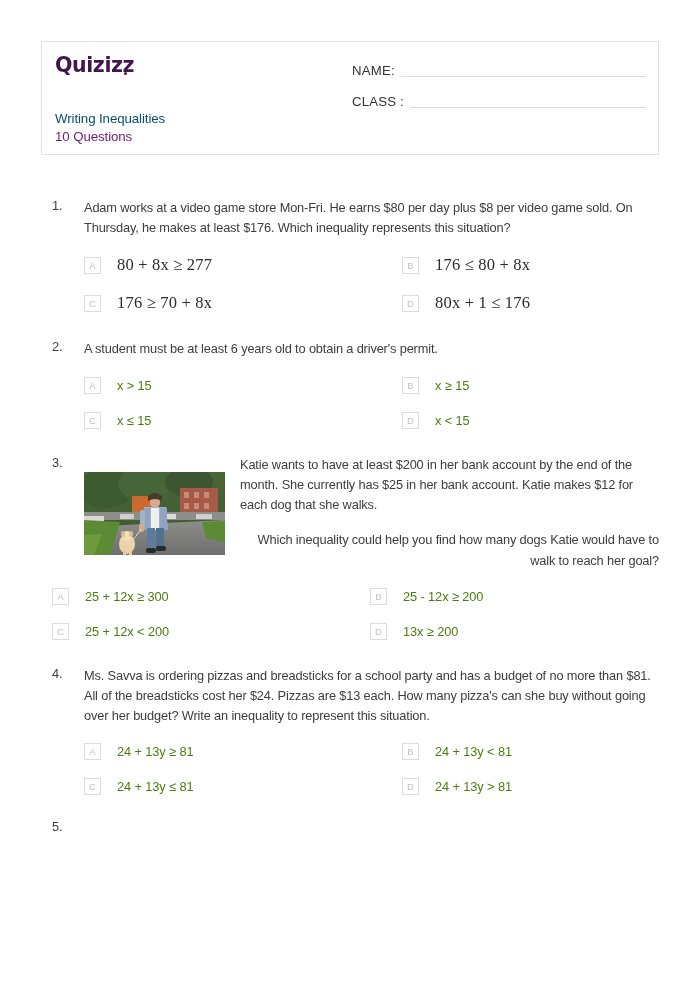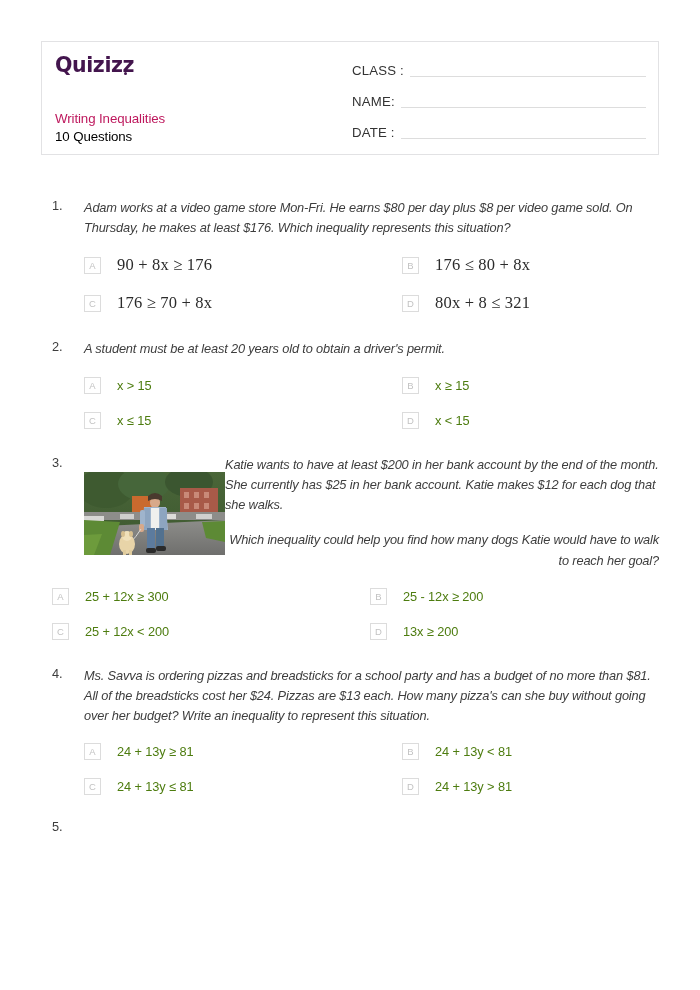--- a/index.html
+++ b/index.html
@@ -62,30 +62,30 @@
     position: relative;
     top: 3px;
     left: -10.5px;
     margin-right: -3px;
   }
   .quiz-title {
     position: absolute;
     left: 13px;
     top: 68px;
     font-size: 13.3px;
-    color: #be185d;
+    color: #0c4a6e;
     line-height: 1.35;
     letter-spacing: -0.1px;
   }
   .quiz-count {
     position: absolute;
     left: 13px;
     top: 86px;
     font-size: 13.3px;
-    color: #000000;
+    color: #701a75;
     line-height: 1.35;
     letter-spacing: -0.1px;
   }
 
   .header-right {
     flex: 1;
     box-sizing: border-box;
     padding: 16px 12px 0 0;
   }
   .field-row {
@@ -136,29 +136,29 @@
   }
   .q-text {
     font-size: 12.8px;
     line-height: 1.58;
     color: #3d3d3d;
     letter-spacing: -0.15px;
     max-width: 575px;
   }
   .q-text p {
     margin: 0;
-    font-style: italic;
   }
   .q-text p + p {
     margin-top: 15px;
     text-align: right;
   }
 
   .q-with-image {
     display: flex;
+    gap: 15px;
     align-items: flex-start;
   }
   .q-photo {
     width: 141px;
     height: 83px;
     flex: 0 0 141px;
     margin-top: 17px;
     overflow: hidden;
     position: relative;
     background: #5b6b4a;
@@ -217,68 +217,64 @@
 <div class="page">
 
   <div class="header-card">
     <div class="header-left">
       <div class="logo"><span>Quizizz</span><span class="dot"></span></div>
       <div class="quiz-title">Writing Inequalities</div>
       <div class="quiz-count">10 Questions</div>
     </div>
     <div class="header-right">
       <div class="field-row">
-        <span class="field-label">CLASS :</span>
-        <span class="field-line"></span>
-      </div>
-      <div class="field-row">
         <span class="field-label">NAME:</span>
         <span class="field-line"></span>
       </div>
       <div class="field-row">
-        <span class="field-label">DATE :</span>
+        <span class="field-label">CLASS :</span>
         <span class="field-line"></span>
       </div>
     </div>
   </div>
 
   <div class="questions">
 
     <div class="question q-spacer-1">
       <div class="q-num">1.</div>
       <div class="q-body">
         <div class="q-text">
           <p>Adam works at a video game store Mon-Fri. He earns $80 per day plus $8 per video game sold. On Thursday, he makes at least $176. Which inequality represents this situation?</p>
         </div>
         <div class="options">
           <div class="option">
             <span class="opt-letter">A</span>
-            <span class="opt-text math">90 + 8x ≥ 176</span>
+            <span class="opt-text math">80 + 8x ≥ 277</span>
           </div>
           <div class="option">
             <span class="opt-letter">B</span>
             <span class="opt-text math">176 ≤ 80 + 8x</span>
           </div>
           <div class="option">
             <span class="opt-letter">C</span>
             <span class="opt-text math">176 ≥ 70 + 8x</span>
           </div>
           <div class="option">
             <span class="opt-letter">D</span>
-            <span class="opt-text math">80x + 8 ≤ 321</span>
+            <span class="opt-text math">80x + 1 ≤ 176</span>
           </div>
         </div>
       </div>
     </div>
 
     <div class="question q-spacer">
       <div class="q-num">2.</div>
       <div class="q-body">
         <div class="q-text">
-          <p>A student must be at least 20 years old to obtain a driver's permit.</p>
+          <p>A student must be at least 6 years old to obtain a driver's permit.</p>
         </div>
         <div class="options">
           <div class="option">
             <span class="opt-letter">A</span>
             <span class="opt-text">x &gt; 15</span>
           </div>
           <div class="option">
             <span class="opt-letter">B</span>
             <span class="opt-text">x ≥ 15</span>
           </div>

